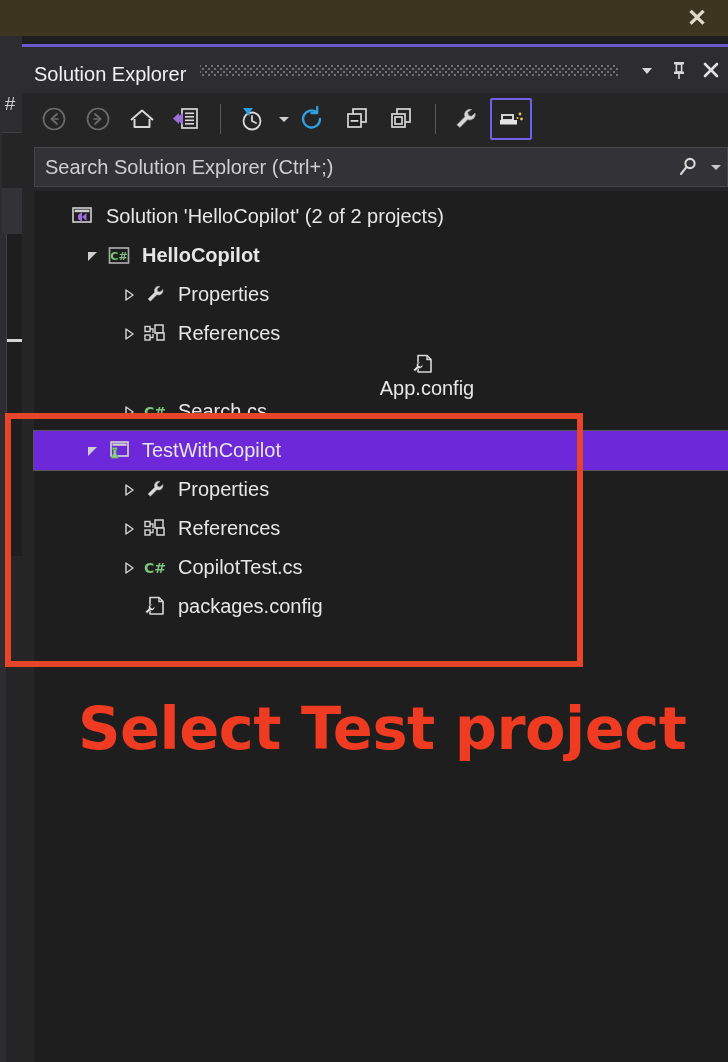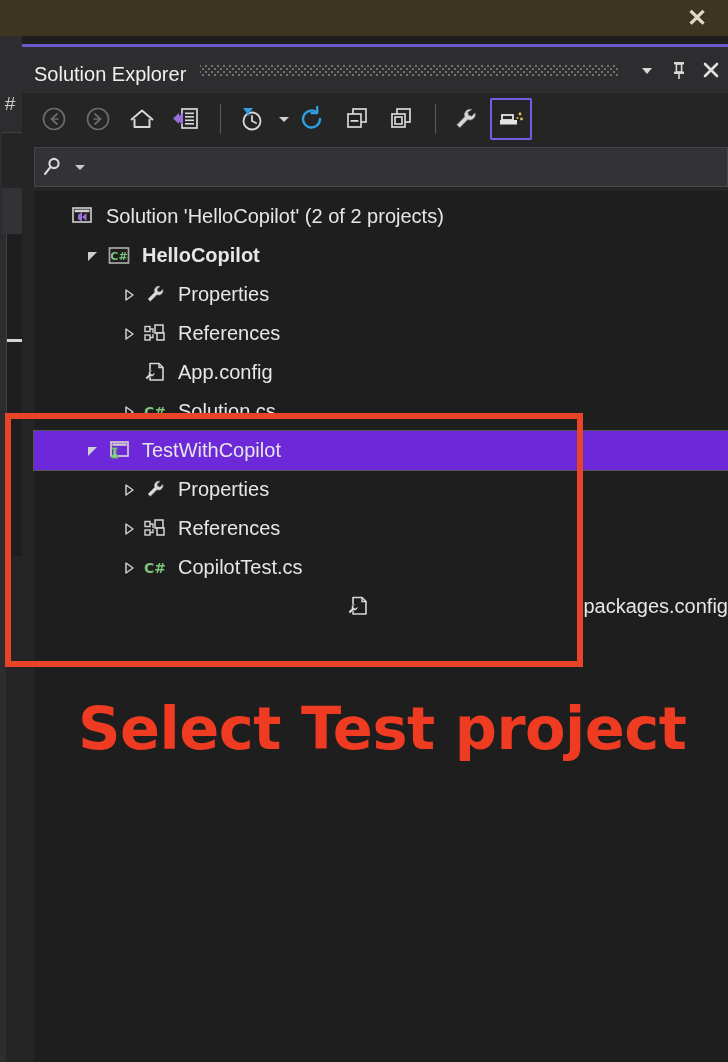--- a/index.html
+++ b/index.html
@@ -291,20 +291,21 @@
             <rect x="4" y="14" width="17" height="4.5" fill="#e4e4e4"></rect>
             <rect x="6" y="9" width="11" height="5" fill="none" stroke="#e4e4e4" stroke-width="1.8"></rect>
             <circle cx="24" cy="8" r="1.4" fill="#e7c65a"></circle>
             <circle cx="25.5" cy="13" r="1.4" fill="#e7c65a"></circle>
             <circle cx="21.5" cy="12" r="1" fill="#e7c65a"></circle>
           </svg>
         </span>
       </div>
 
       <div class="tw-search">
+        <span class="tw-search-text">Search Solution Explorer (Ctrl+;)</span>
         <span class="tw-search-icon">
           <svg width="22" height="22" viewBox="0 0 22 22">
             <circle cx="13" cy="7.5" r="4.6" fill="none" stroke="#d8d8d8" stroke-width="2.1"></circle>
             <path d="M9.6 10.9 L4 18" stroke="#d8d8d8" stroke-width="2.1" stroke-linecap="round"></path>
           </svg>
         </span>
         <span class="tw-search-caret">
           <svg width="12" height="12" viewBox="0 0 12 12">
               <path d="M1 4 L11 4 L6 9 Z" fill="#c8c8c8"></path>
             </svg>
@@ -361,21 +362,21 @@
               <svg width="24" height="24" viewBox="0 0 24 24">
                 <rect x="2" y="4.5" width="5" height="5" fill="none" stroke="#d8d8d8" stroke-width="1.4"></rect>
                 <rect x="2" y="13" width="5" height="5" fill="none" stroke="#d8d8d8" stroke-width="1.4"></rect>
                 <rect x="12" y="3" width="8" height="8" fill="none" stroke="#d8d8d8" stroke-width="1.5"></rect>
                 <rect x="14" y="11" width="7" height="7" fill="#1e1e1e" stroke="#d8d8d8" stroke-width="1.5"></rect>
                 <path d="M7 7 L10 7 L10 11 M7 15.5 L10 15.5 L10 12" fill="none" stroke="#d8d8d8" stroke-width="1.3"></path>
               </svg>
             </span>
             <span class="row-label">References</span>
           </div>
-          <div class="tree-row" style="padding-left: 84px;">
+          <div class="tree-row" style="padding-left: 84px; flex-direction: column;">
             <span class="row-expander"></span>
             <span class="row-icon">
               <svg width="24" height="24" viewBox="0 0 24 24">
                 <path d="M7 2.5 L16 2.5 L20 6.5 L20 19 L7 19 Z" fill="none" stroke="#d8d8d8" stroke-width="1.6" stroke-linejoin="round"></path>
                 <path d="M16 2.5 L16 6.5 L20 6.5" fill="none" stroke="#d8d8d8" stroke-width="1.4"></path>
                 <path d="M9.6 9.2 a3.2 3.2 0 0 0 -3.9 4.3 l-3.3 3.3 l1.7 1.7 l3.3 -3.3 a3.2 3.2 0 0 0 4.3 -3.9 l-2 2 l-1.9 -0.5 l-0.5 -1.9 Z" fill="#e8e8e8" stroke="#1e1e1e" stroke-width="0.6"></path>
               </svg>
             </span>
             <span class="row-label">App.config</span>
           </div>
@@ -383,21 +384,21 @@
             <span class="row-expander">
               <svg width="16" height="16" viewBox="0 0 16 16">
                 <path d="M5 3 L12 8 L5 13 Z" fill="none" stroke="#cfcfcf" stroke-width="1.5" stroke-linejoin="round"></path>
               </svg>
             </span>
             <span class="row-icon">
               <svg width="24" height="24" viewBox="0 0 24 24">
                 <text x="12" y="17" font-size="14" font-weight="bold" fill="#7bc47b" text-anchor="middle" font-family="DejaVu Sans">C#</text>
               </svg>
             </span>
-            <span class="row-label">Solution.cs</span>
+            <span class="row-label">Search.cs</span>
           </div>
           <div class="tree-row selected" style="padding-left: 48px;">
             <span class="row-expander">
               <svg width="16" height="16" viewBox="0 0 16 16">
                 <path d="M3 4 L12 4 L3 13 Z" fill="#cfcfcf"></path>
               </svg>
             </span>
             <span class="row-icon">
               <svg width="24" height="24" viewBox="0 0 24 24">
                 <rect x="4" y="3" width="17" height="14" fill="none" stroke="#d0d0d0" stroke-width="1.7"></rect>
@@ -444,21 +445,21 @@
                 <path d="M5 3 L12 8 L5 13 Z" fill="none" stroke="#cfcfcf" stroke-width="1.5" stroke-linejoin="round"></path>
               </svg>
             </span>
             <span class="row-icon">
               <svg width="24" height="24" viewBox="0 0 24 24">
                 <text x="12" y="17" font-size="14" font-weight="bold" fill="#7bc47b" text-anchor="middle" font-family="DejaVu Sans">C#</text>
               </svg>
             </span>
             <span class="row-label">CopilotTest.cs</span>
           </div>
-          <div class="tree-row" style="padding-left: 84px; justify-content: space-between;">
+          <div class="tree-row" style="padding-left: 84px;">
             <span class="row-expander"></span>
             <span class="row-icon">
               <svg width="24" height="24" viewBox="0 0 24 24">
                 <path d="M7 2.5 L16 2.5 L20 6.5 L20 19 L7 19 Z" fill="none" stroke="#d8d8d8" stroke-width="1.6" stroke-linejoin="round"></path>
                 <path d="M16 2.5 L16 6.5 L20 6.5" fill="none" stroke="#d8d8d8" stroke-width="1.4"></path>
                 <path d="M9.6 9.2 a3.2 3.2 0 0 0 -3.9 4.3 l-3.3 3.3 l1.7 1.7 l3.3 -3.3 a3.2 3.2 0 0 0 4.3 -3.9 l-2 2 l-1.9 -0.5 l-0.5 -1.9 Z" fill="#e8e8e8" stroke="#1e1e1e" stroke-width="0.6"></path>
               </svg>
             </span>
             <span class="row-label">packages.config</span>
           </div>

